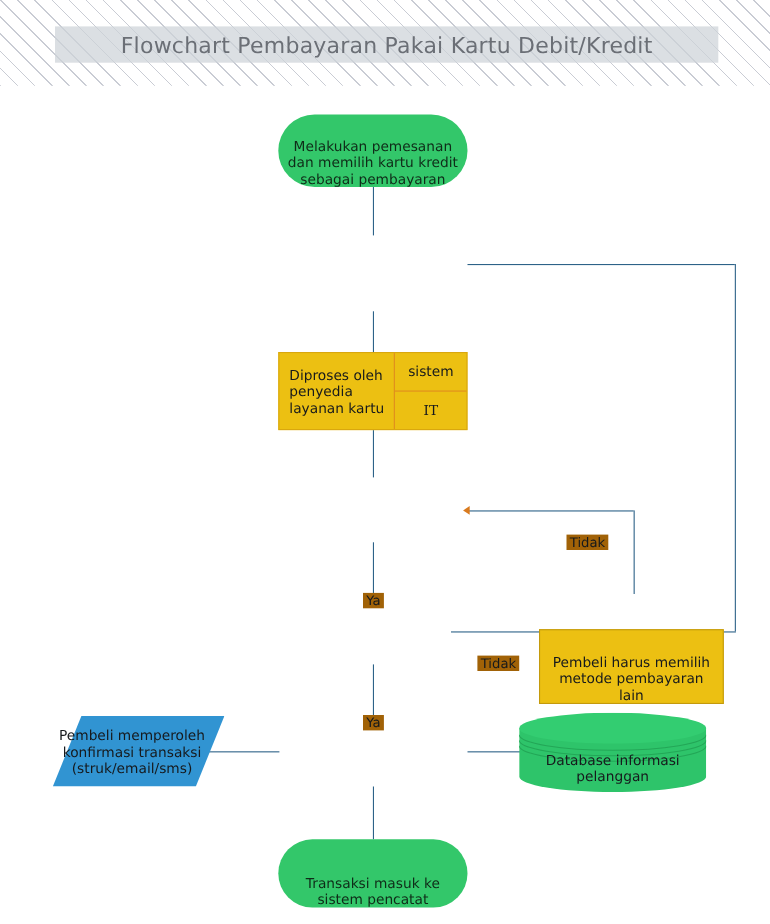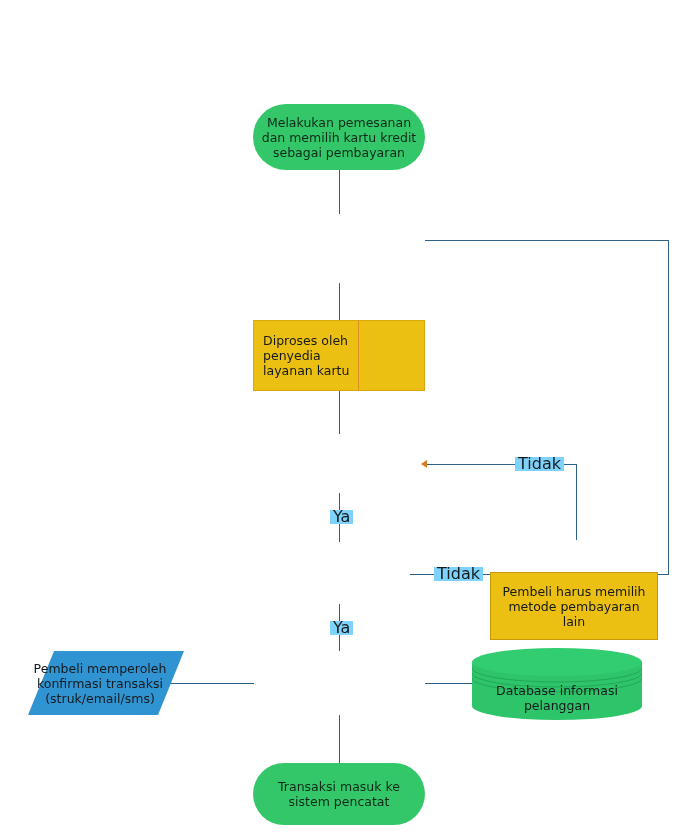--- a/index.html
+++ b/index.html
@@ -49,21 +49,21 @@
     letter-spacing: 0.2px;
     white-space: nowrap;
     font-family: "DejaVu Sans", sans-serif;
   }
 
   
   .node {
     position: absolute;
     box-sizing: border-box;
     display: flex;
-    align-items: center;
+    align-items: flex-end;
     justify-content: center;
     text-align: center;
   }
   .label {
     font-size: 12.5px;
     line-height: 15px;
     color: #16191c;
     white-space: pre-line;
     padding: 0 6px;
   }
@@ -126,21 +126,21 @@
     position: absolute;
     left: 0; top: 0;
     width: 100%; height: 100%;
     display: flex;
     align-items: center;
     justify-content: center;
     text-align: center;
   }
 
   
-  .io-wrap { position: absolute; }
+  .io-wrap { position: absolute; margin-left: 20px; }
   .io-shape {
     position: absolute; left:0; top:0; width:100%; height:100%;
   }
   .io-label {
     position: absolute;
     left: -8px; top: 0;
     width: calc(100% + 4px); height: 100%;
     display: flex; align-items: center; justify-content: center;
     text-align: center;
   }
@@ -156,42 +156,48 @@
   
   .conn {
     position: absolute;
     background: #2d6288;
   }
   .conn-h { height: 1px; }
   .conn-v { width: 1px; }
 
   .edge-label {
     position: absolute;
-    font-size: 16px;
+    font-size: 12px;
     color: #16191c;
-    background: #7dd3fc;
+    background: #a16207;
     padding: 0 3px;
     line-height: 14px;
     white-space: nowrap;
+    margin-top: 29px;
   }
   .arrowhead {
     position: absolute;
     width: 0; height: 0;
   }
   .arrow-left {
     border-top: 4px solid transparent;
     border-bottom: 4px solid transparent;
     border-right: 6px solid #d97a1e;
   }
 </style>
 </head>
 <body>
 
 <div id="canvas">
 
+  <div id="title-band">
+    <div id="title-box">
+      <span id="title-text">Flowchart Pembayaran Pakai Kartu Debit/Kredit</span>
+    </div>
+  </div>
 
   <div class="conn conn-v" style="left:339px; top:170px; height:44px;"></div>
 
   <div class="conn conn-v" style="left:339px; top:283px; height:37px;"></div>
 
   <div class="conn conn-v" style="left:339px; top:391px; height:43px;"></div>
 
   <div class="conn conn-v" style="left:339px; top:493px; height:49px;"></div>
 
   <div class="conn conn-v" style="left:339px; top:604px; height:47px;"></div>
@@ -223,20 +229,28 @@
 dan memilih kartu kredit
 sebagai pembayaran</span>
   </div>
 
 
   <div class="split-box" style="left:253px; top:320px; width:172px; height:71px;">
     <div class="split-left">
       <span class="label">Diproses oleh
 penyedia
 layanan kartu</span>
+    </div>
+    <div class="split-right">
+      <div class="split-cell top">
+        <span class="label">sistem</span>
+      </div>
+      <div class="split-cell">
+        <span class="serif">IT</span>
+      </div>
     </div>
   </div>
 
 
 
   <div class="node process" style="left:490px; top:572px; width:168px; height:68px;">
     <span class="label">Pembeli harus memilih
 metode pembayaran lain</span>
   </div>
 

